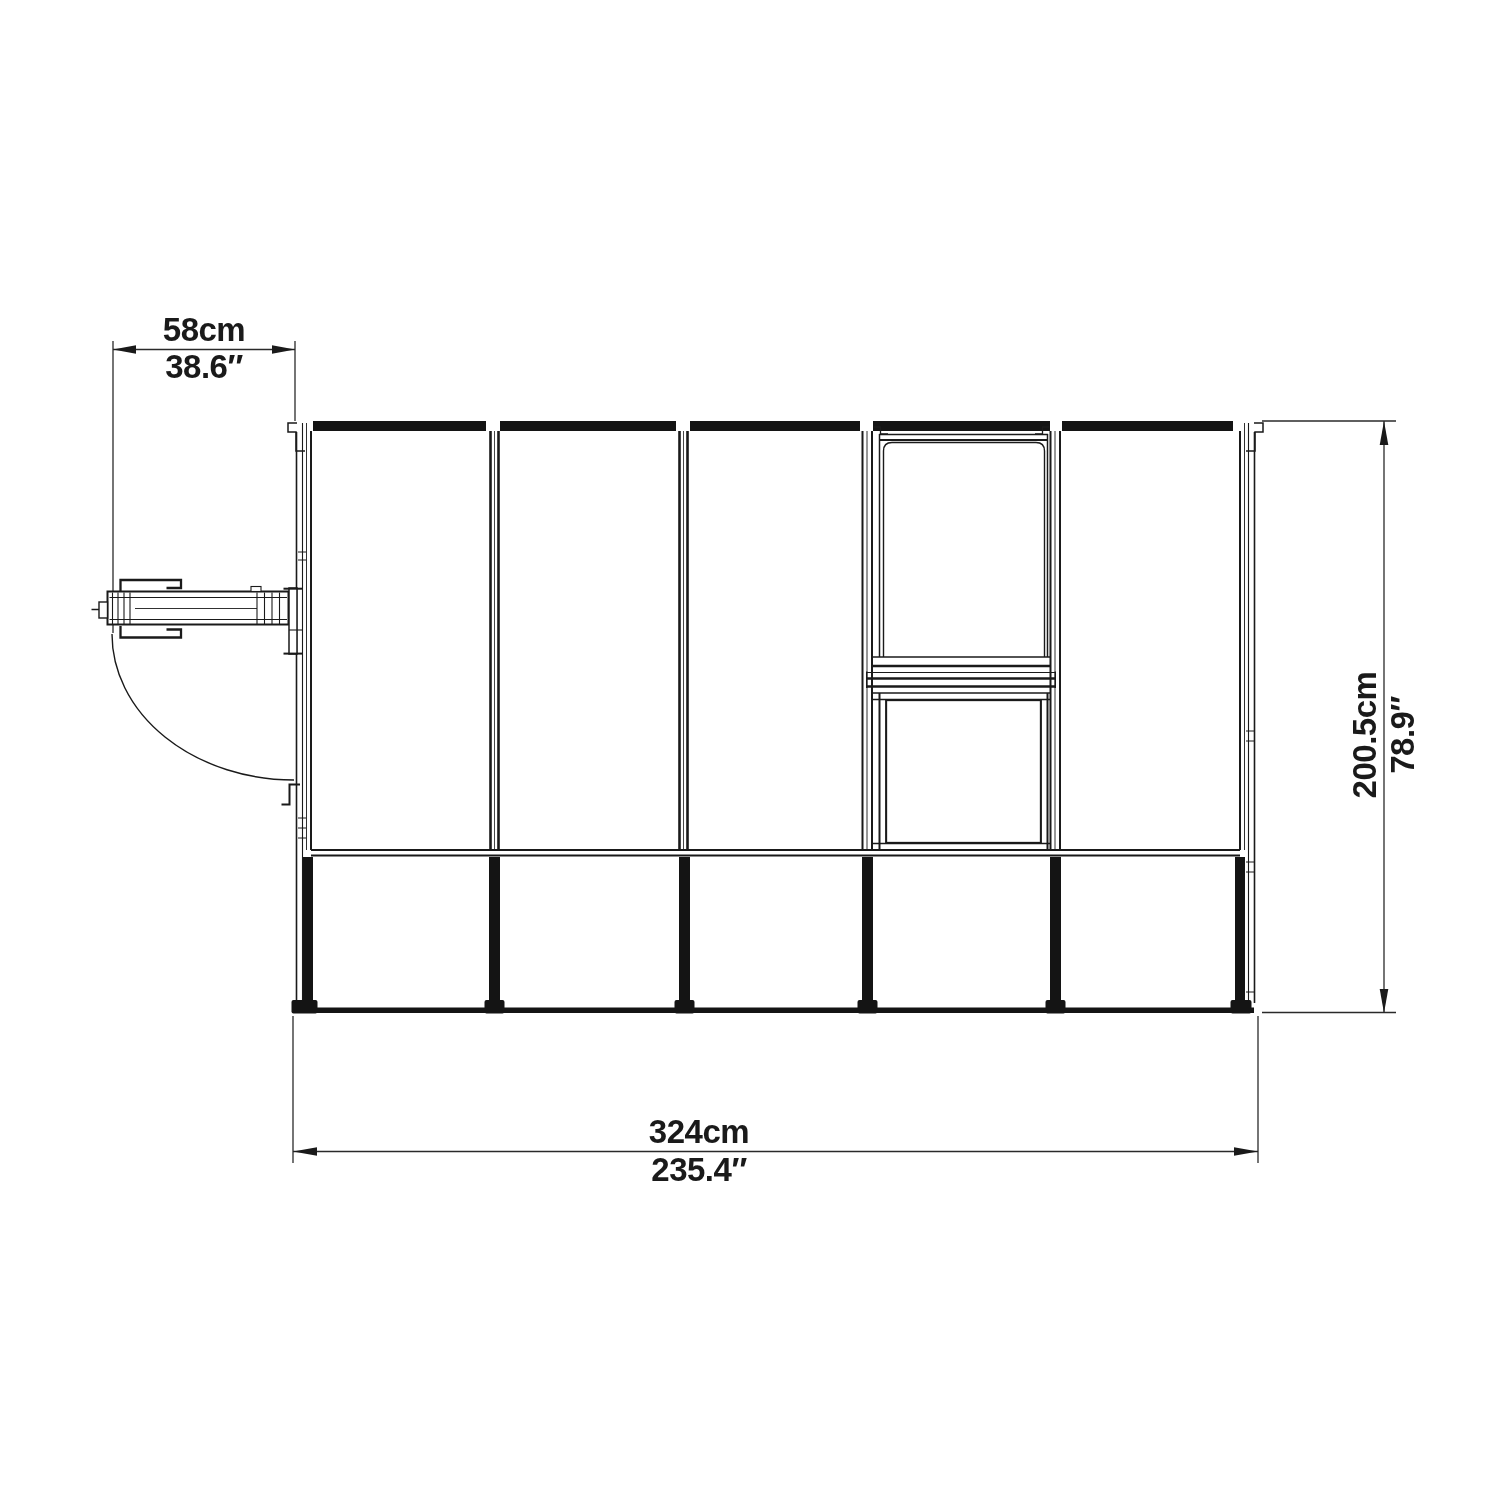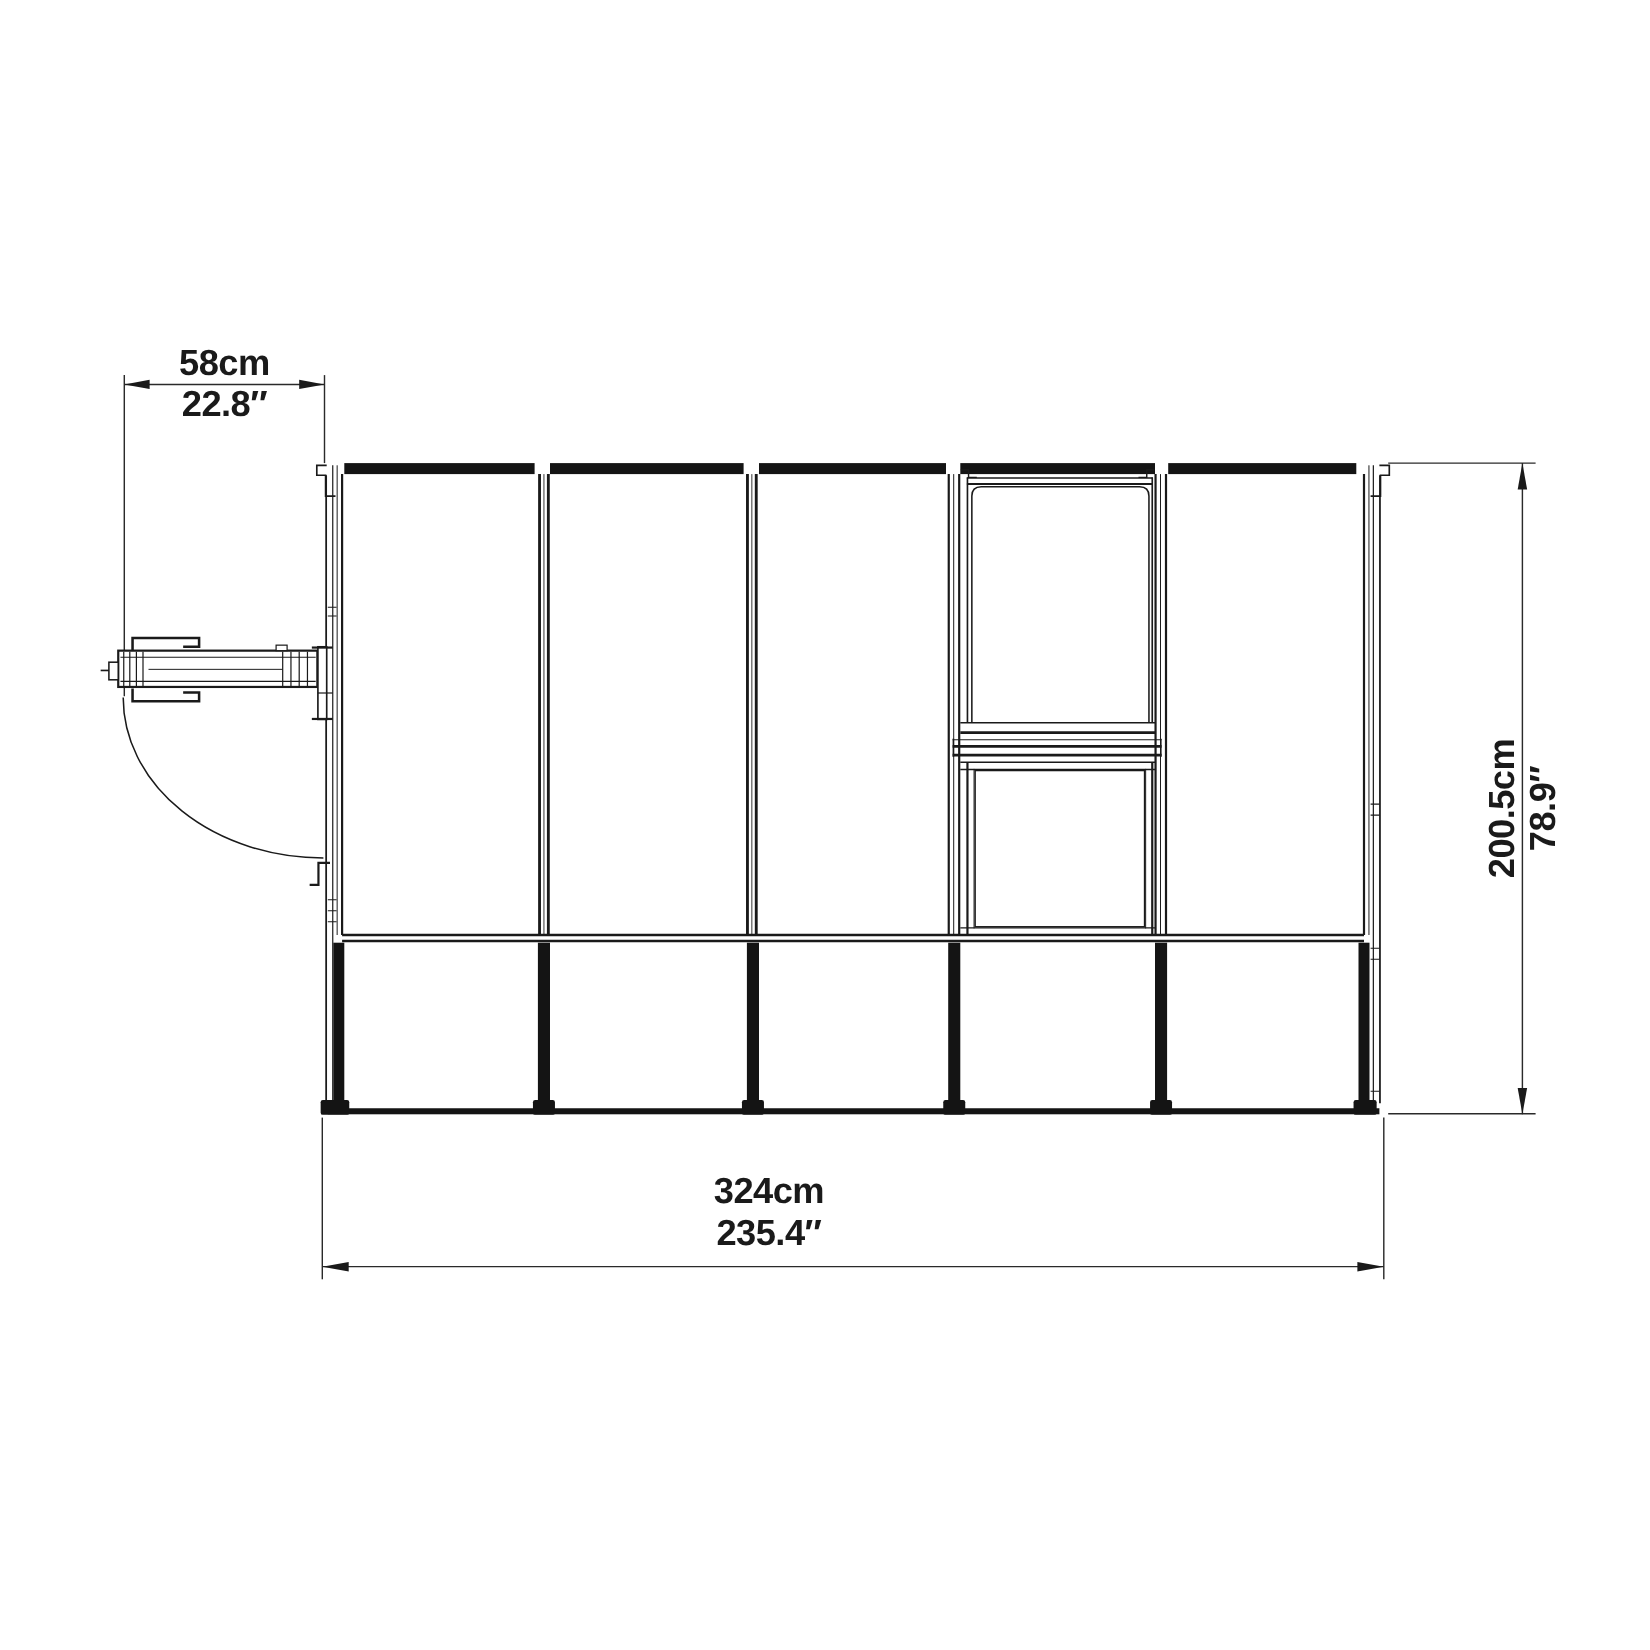--- a/index.html
+++ b/index.html
@@ -33,21 +33,21 @@
     display: block;
   }
   #dim-label-door {
     left: 113px;
     top: 311px;
     width: 182px;
     line-height: 37px;
   }
   #dim-label-width {
     left: 293px;
-    top: 1064px;
+    top: 1113px;
     width: 812px;
     line-height: 38px;
   }
   #dim-label-depth {
     left: 1274px;
     top: 697px;
     width: 220px;
     height: 76px;
     line-height: 38px;
     transform: rotate(-90deg);
@@ -221,21 +221,21 @@
         <line x1="283.5" y1="653.6" x2="302.5" y2="653.6" stroke-width="2"></line>
         <line x1="289" y1="630" x2="302.5" y2="630" stroke-width="1.1"></line>
       </g>
 
       <path d="M300,784.5 H289.5 V804.5 H281.5" stroke-width="2"></path>
     </g>
   </svg>
 
   <div class="dim-label" id="dim-label-door">
     <span class="line">58cm</span>
-    <span class="line">22.8″</span>
+    <span class="line">38.6″</span>
   </div>
 
   <div class="dim-label" id="dim-label-width">
     <span class="line">324cm</span>
     <span class="line">235.4″</span>
   </div>
 
   <div class="dim-label" id="dim-label-depth">
     <span class="line">200.5cm</span>
     <span class="line">78.9″</span>

